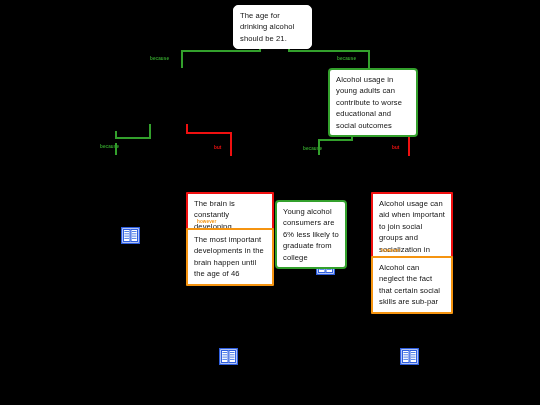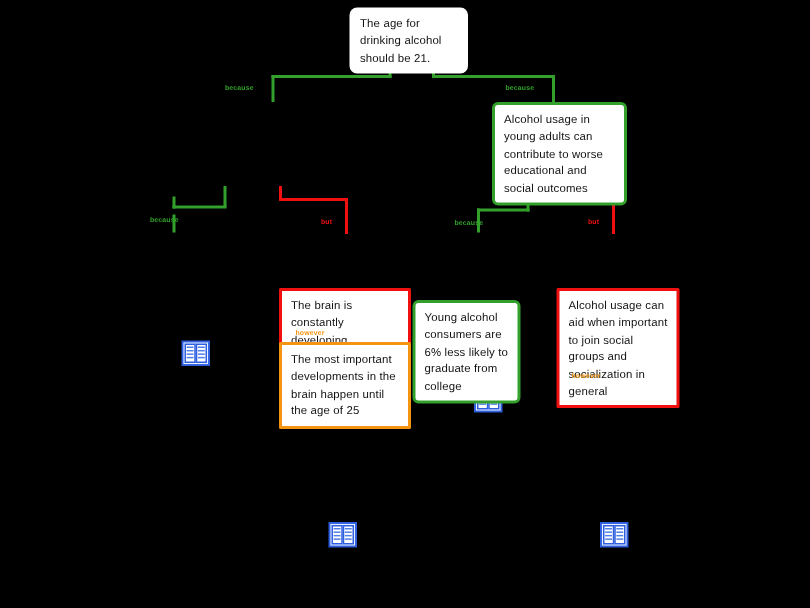--- a/index.html
+++ b/index.html
@@ -98,41 +98,42 @@
   <div class="seg v c-red" style="left:230px; top:132px; height:24px;"></div>
   <div class="conn-label l-red" style="left:214px; top:145px;">but</div>
 
 
   <div class="node red" style="left:186px; top:156px; width:88px;">The brain is constantly developing</div>
 
   <div class="seg v c-orange" style="left:229px; top:196px; height:32px;"></div>
   <div class="seg h c-orange" style="left:222px; top:196px; width:15px;"></div>
   <div class="conn-label l-orange" style="left:197px; top:219px;">however</div>
 
-  <div class="node orange" style="left:186px; top:228px; width:88px;">The most important developments in the brain happen until the age of 25</div>
+  <div class="node orange" style="left:186px; top:228px; width:88px;">The most important developments in the brain happen until the age of 46</div>
 
   <div class="seg v c-green" style="left:351px; top:131px; height:10px;"></div>
   <div class="seg h c-green" style="left:318px; top:139px; width:35px;"></div>
   <div class="seg v c-green" style="left:318px; top:139px; height:16px;"></div>
   <div class="conn-label l-green" style="left:303px; top:146px;">because</div>
 
   <div class="seg v c-green" style="left:365px; top:131px; height:2px;"></div>
   <div class="seg v c-red" style="left:374px; top:124px; height:10px;"></div>
   <div class="seg h c-red" style="left:374px; top:132px; width:36px;"></div>
   <div class="seg v c-red" style="left:408px; top:132px; height:24px;"></div>
   <div class="conn-label l-red" style="left:392px; top:145px;">but</div>
 
   <div class="node green" style="left:275px; top:155px; width:72px;margin-top:45px;">Young alcohol consumers are 6% less likely to graduate from college</div>
 
   <div class="node red" style="left:371px; top:156px; width:82px;">Alcohol usage can aid when important to join social groups and socialization in general</div>
 
   <div class="seg v c-orange" style="left:414px; top:228px; height:28px;"></div>
   <div class="seg h c-orange" style="left:407px; top:228px; width:15px;"></div>
   <div class="conn-label l-orange" style="left:381px; top:248px;">however</div>
 
+  <div class="node orange" style="left:371px; top:256px; width:82px;">Alcohol can neglect the fact that certain social skills are sub-par</div>
 
   <div class="book-icon" style="left:121px; top:227px;">
     <svg width="19" height="17" viewBox="0 0 19 17" xmlns="http://www.w3.org/2000/svg">
       <rect x="0.5" y="0.5" width="18" height="16" fill="#e8f0ff" stroke="#2f5fe0" stroke-width="1.6"></rect>
       <rect x="2.5" y="2.5" width="6.5" height="12" fill="#ffffff" stroke="#2f5fe0" stroke-width="1"></rect>
       <rect x="10" y="2.5" width="6.5" height="12" fill="#ffffff" stroke="#2f5fe0" stroke-width="1"></rect>
       <g fill="#4f7fe8">
         <rect x="3.4" y="4" width="4.6" height="1"></rect>
         <rect x="3.4" y="6.3" width="4.6" height="1"></rect>
         <rect x="3.4" y="8.6" width="4.6" height="1"></rect>

